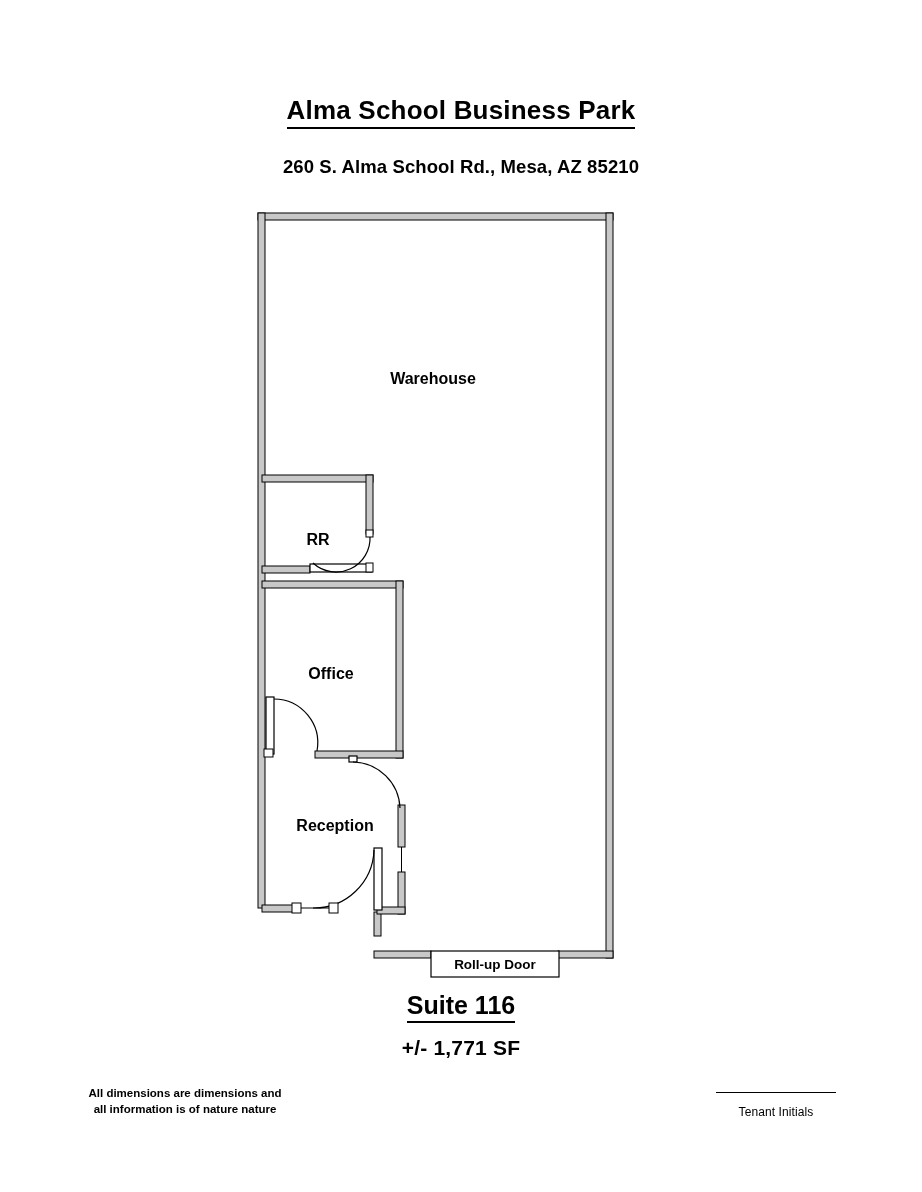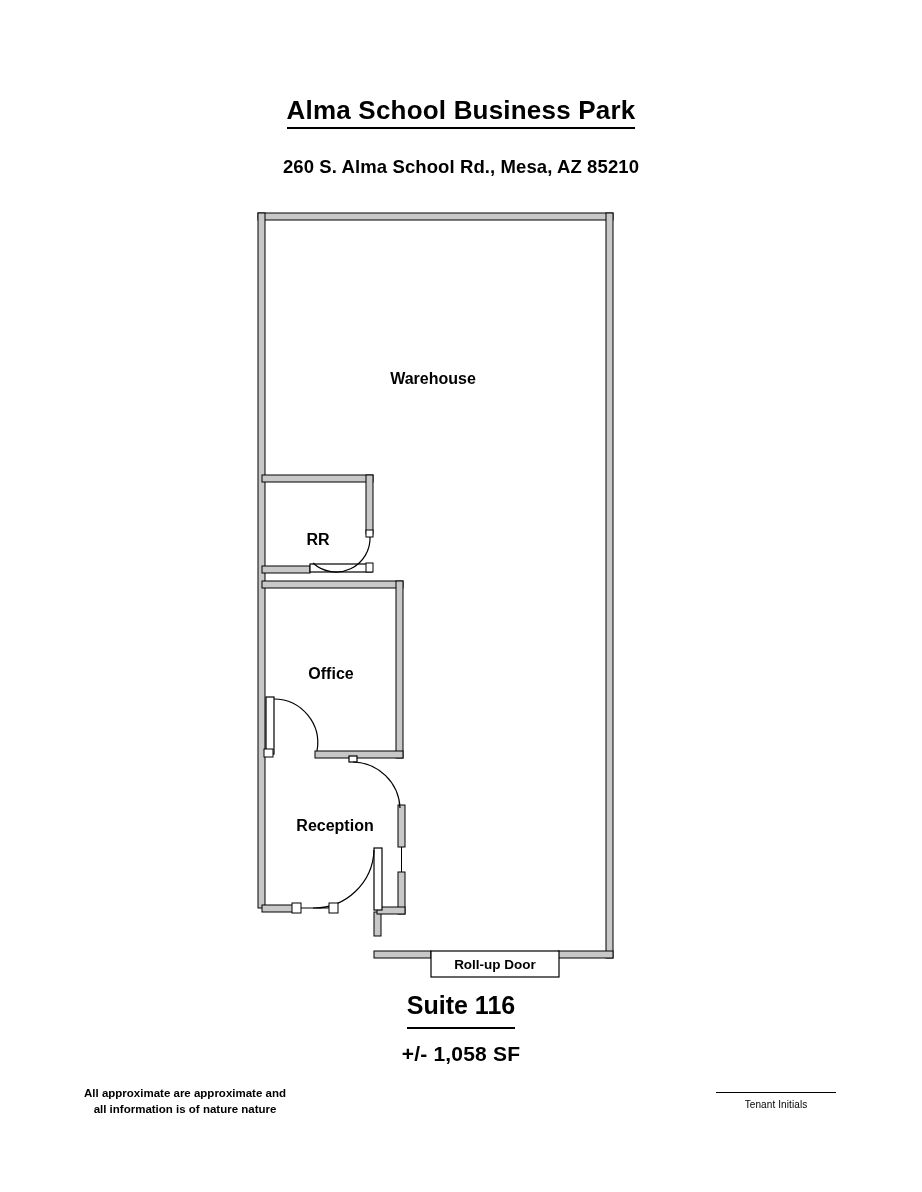--- a/index.html
+++ b/index.html
@@ -58,21 +58,21 @@
     top: 992px;
     left: 0;
     width: 922px;
     text-align: center;
   }
   .suite-name {
     font-size: 25px;
     font-weight: bold;
     display: inline-block;
     border-bottom: 2px solid #000;
-    padding-bottom: 7px;
+    padding-bottom: 1px;
     line-height: 1.1;
   }
   .suite-area {
     margin-top: 13px;
     font-size: 21px;
     font-weight: bold;
     letter-spacing: 0.2px;
   }
   .disclaimer {
     position: absolute;
@@ -92,22 +92,22 @@
     width: 140px;
     text-align: center;
   }
   .initials-line {
     width: 120px;
     margin: 0 auto;
     border-top: 1.4px solid #000;
     height: 0;
   }
   .initials-label {
-    margin-top: 6px;
-    font-size: 10px;
+    margin-top: 12px;
+    font-size: 12px;
     letter-spacing: 0.1px;
   }
   .room-label {
     font-weight: bold;
     font-family: "Liberation Sans", sans-serif;
   }
   .rolllabel {
     font-weight: bold;
     font-family: "Liberation Sans", sans-serif;
   }
@@ -224,25 +224,25 @@
 
       <g>
         <text class="room-label" x="433" y="184" font-size="16" text-anchor="middle" fill="#000000">Warehouse</text>
       </g>
 
     </svg>
   </div>
 
   <div class="suite-block">
     <div class="suite-name">Suite 116</div>
-    <div class="suite-area">+/- 1,058 SF</div>
+    <div class="suite-area">+/- 1,771 SF</div>
   </div>
 
   <div class="disclaimer">
-    <div>All approximate are approximate and</div>
+    <div>All dimensions are dimensions and</div>
     <div>all information is of nature nature</div>
   </div>
 
   <div class="initials-block">
     <div class="initials-line"></div>
     <div class="initials-label">Tenant Initials</div>
   </div>
 
 </div>
 

